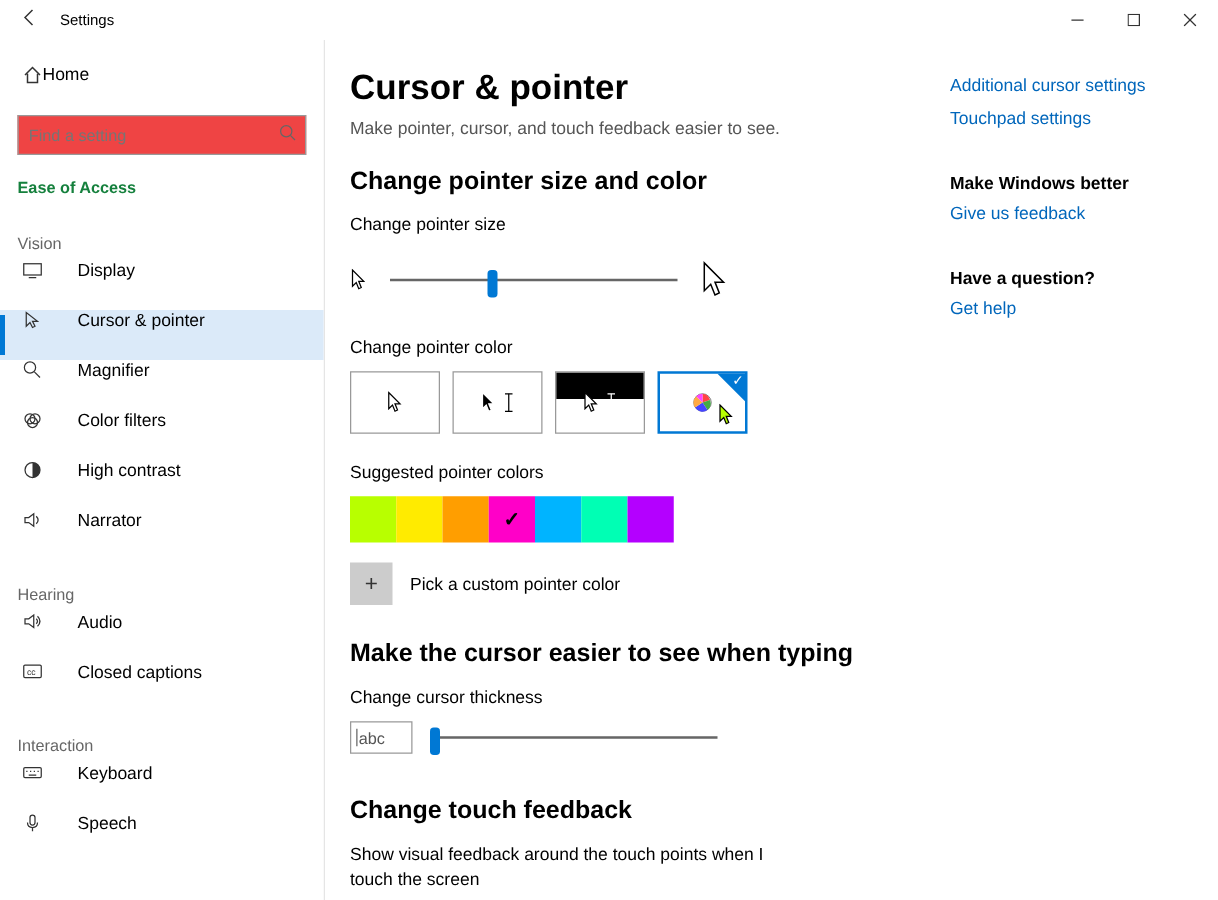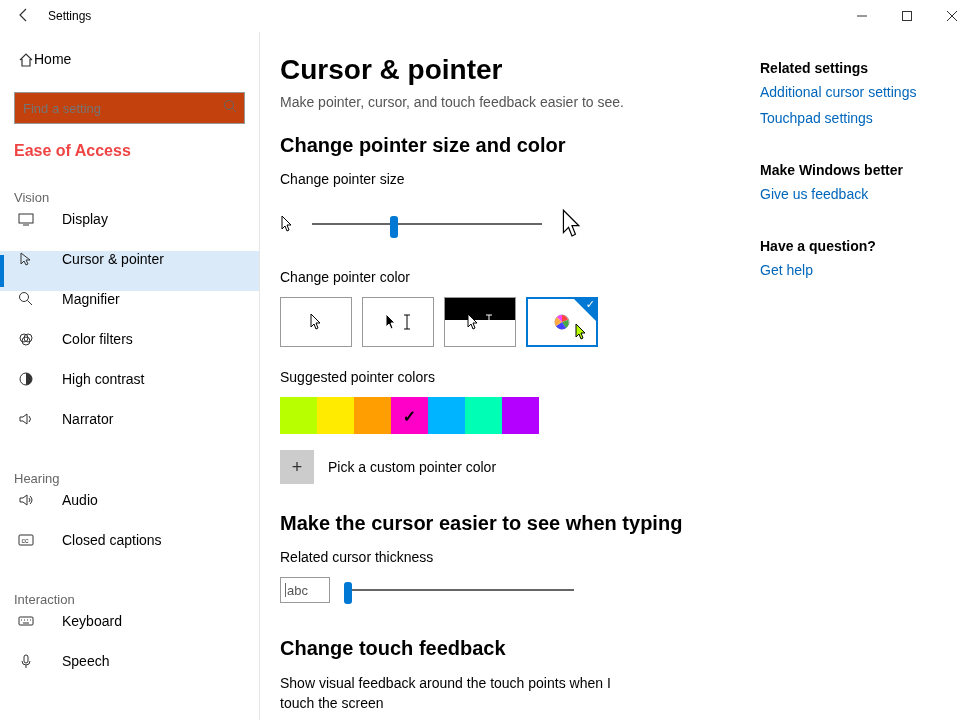--- a/index.html
+++ b/index.html
@@ -9,24 +9,24 @@
 .titlebar .title { font-size: 12px; color: #000; }
 .titlebar .spacer { flex: 1; }
 .titlebar .winbtn { width: 45px; height: 32px; display: flex; align-items: center; justify-content: center; }
 .titlebar .winbtn svg { width: 10px; height: 10px; }
 .content { flex: 1; display: flex; overflow: hidden; }
 .sidebar { width: 260px; border-right: 1px solid #e5e5e5; padding-top: 8px; overflow-y: auto; }
 .home-row { display: flex; align-items: center; height: 44px; padding-left: 18px; cursor: default; }
 .home-row .icon { width: 16px; }
 .home-row .label { font-size: 14px; }
 .search-wrap { padding: 8px 14px 8px 14px; }
-.search { width: 100%; height: 32px; border: 1px solid #999; padding: 0 30px 0 8px; font-size: 13px; background: #c2410c; position: relative; }
+.search { width: 100%; height: 32px; border: 1px solid #999; padding: 0 30px 0 8px; font-size: 13px; background: #ef4444; position: relative; }
 .search-wrap { position: relative; }
 .search-icon { position: absolute; right: 22px; top: 15px; color: #666; font-size: 13px; pointer-events: none; }
-.cat-title { font-size: 16px; font-weight: 600; padding: 10px 14px 10px 14px; color: #ef4444; }
+.cat-title { font-size: 13px; font-weight: 600; padding: 10px 14px 10px 14px; color: #15803d; }
 .group-title { font-size: 13px; color: #666; padding: 20px 14px 6px 14px; }
 .nav-item { display: flex; align-items: flex-start; height: 40px; padding-left: 18px; gap: 28px; cursor: default; position: relative; font-size: 14px; }
 .nav-item .icon { width: 16px; display: flex; align-items: center; justify-content: center; }
 .nav-item.active { background: #dbeaf9; }
 .nav-item.active::before { content: ""; position: absolute; left: 0; top: 4px; bottom: 4px; width: 4px; background: #0078d4; }
 .main { flex: 1; display: flex; overflow-y: auto; }
 .main-col { padding: 22px 0 0 20px; width: 480px; }
 .side-col { padding: 28px 0 0 20px; flex: 1; }
 h1 { font-size: 28px; font-weight: 600; margin-bottom: 8px; }
 .subtitle { font-size: 14px; color: #555; margin-bottom: 24px; }
@@ -285,37 +285,36 @@
         <div class="swatch" style="background:#00ffb4"></div>
         <div class="swatch" style="background:#b400ff"></div>
       </div>
 
       <div class="custom-row">
         <div class="plus-btn">+</div>
         <span style="font-size:14px">Pick a custom pointer color</span>
       </div>
 
       <h2>Make the cursor easier to see when typing</h2>
-      <span class="label">Related cursor thickness</span>
+      <span class="label">Change cursor thickness</span>
       <div class="abc-row">
         <div class="abc-box">
             <span>abc</span>
           </div>
         <div class="thin-slider">
           <div class="thin-thumb"></div>
         </div>
       </div>
 
       <h2 style="margin-top:34px">Change touch feedback</h2>
       <div class="touch-text">Show visual feedback around the touch points when I touch the screen</div>
     </div>
 
     <div class="side-col">
       <div class="side-block">
-        <div class="side-h">Related settings</div>
         <a class="link">Additional cursor settings</a>
         <a class="link">Touchpad settings</a>
       </div>
       <div class="side-block">
         <div class="side-h">Make Windows better</div>
         <a class="link">Give us feedback</a>
       </div>
       <div class="side-block">
         <div class="side-h">Have a question?</div>
         <a class="link">Get help</a>

